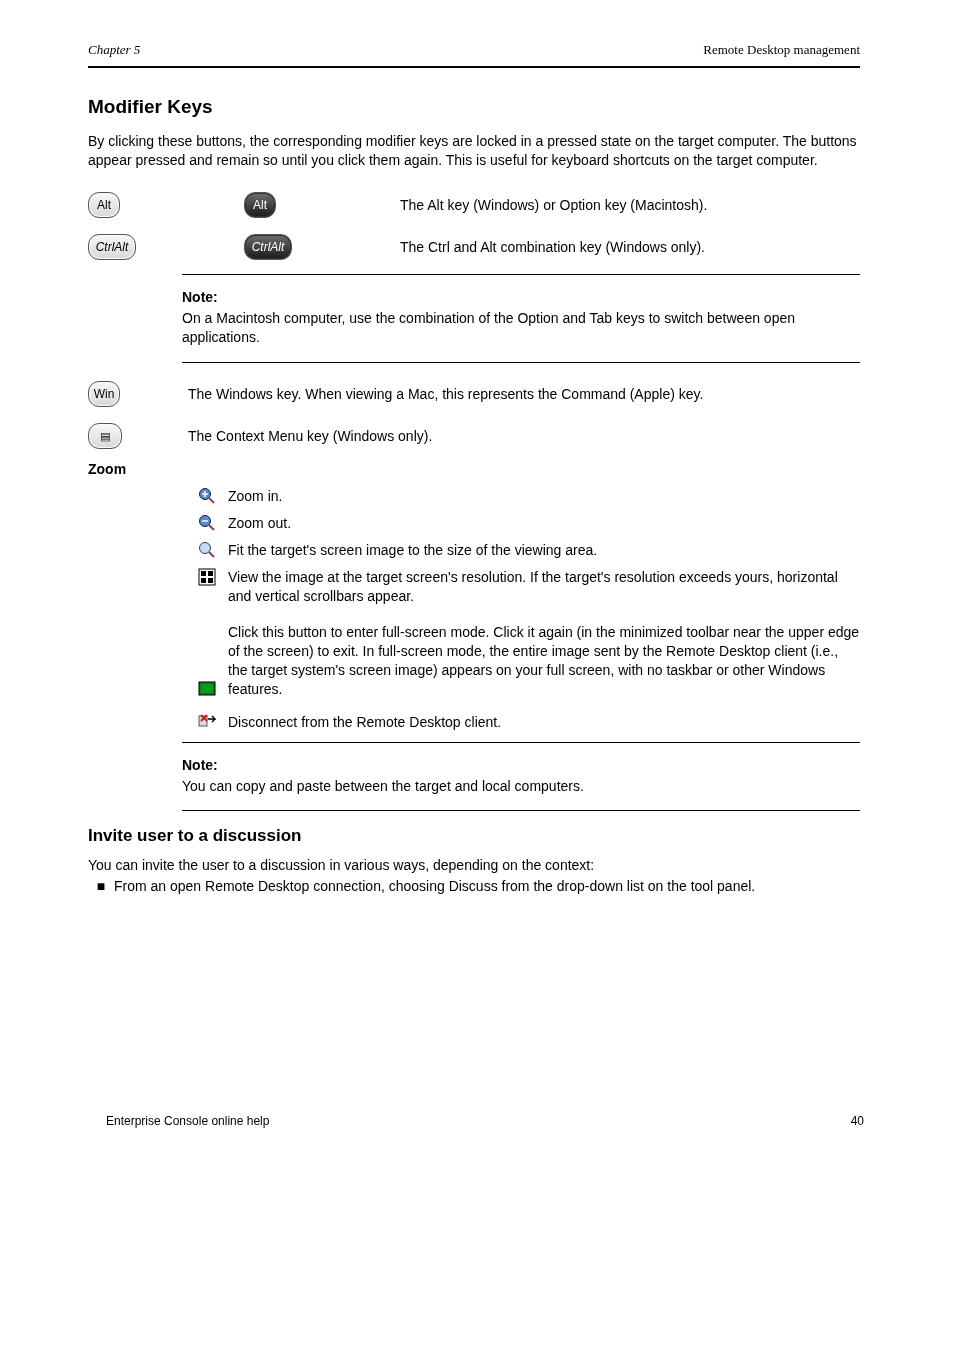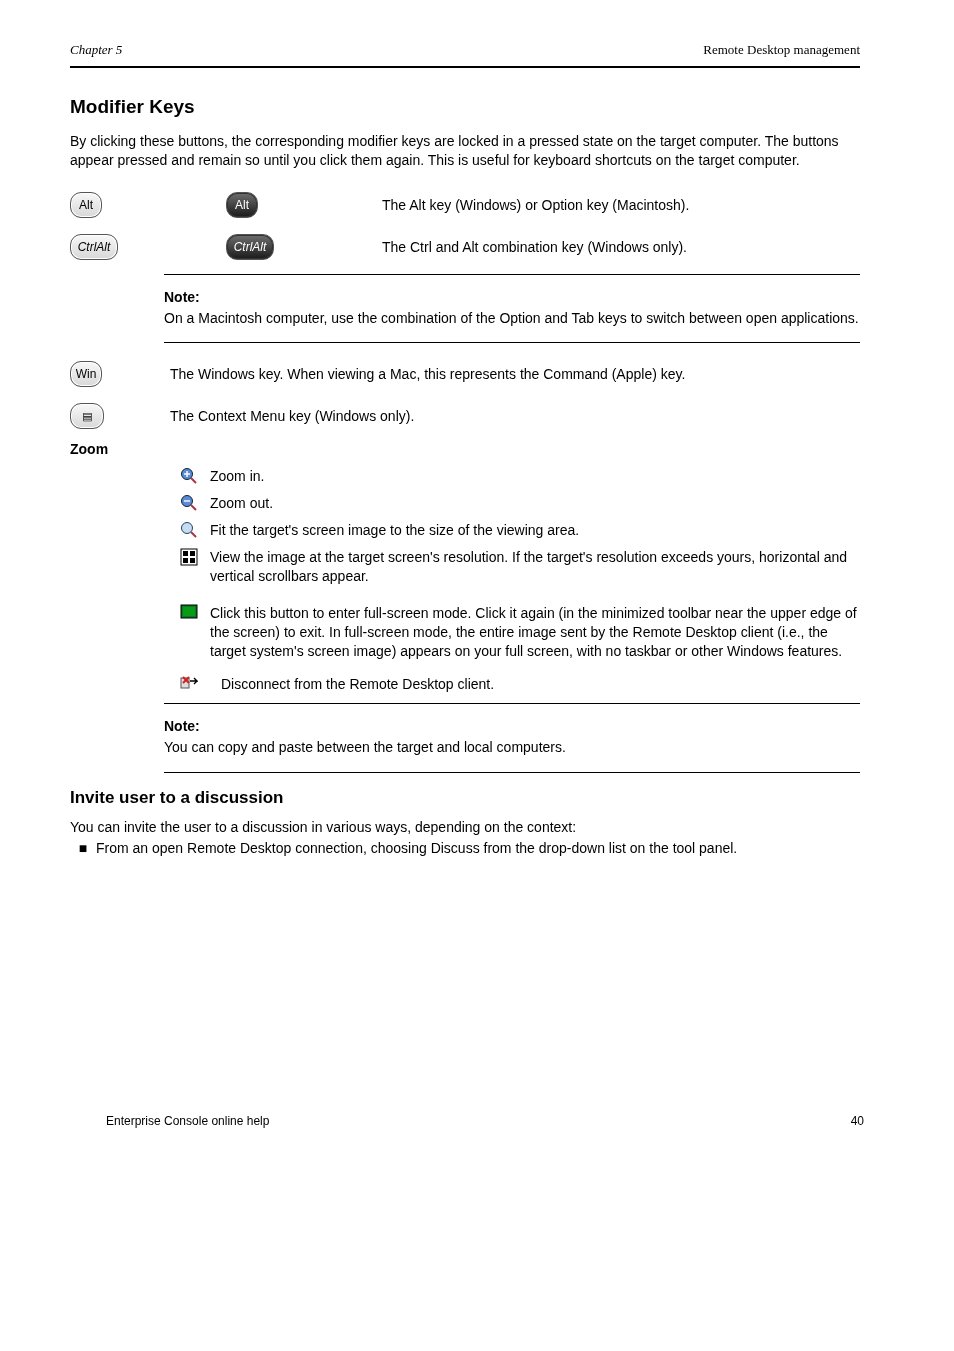--- a/index.html
+++ b/index.html
@@ -1,17 +1,17 @@
 <!DOCTYPE html>
 <html><head>
 <meta charset="utf-8">
 <style>
   * { box-sizing: border-box; margin: 0; padding: 0; }
   html, body { width: 954px; background: #fff; font-family: Arial, Helvetica, sans-serif; color: #000; }
-  .page { position: relative; width: 954px; height: 1176px; padding: 42px 94px 0 70px; }
+  .page { position: relative; width: 954px; height: 1176px; padding: 42px 94px 0 88px; }
   .header-row { display: flex; justify-content: space-between; align-items: baseline; font-size: 12px; padding-bottom: 8px; }
   .header-row .left { font-style: italic; font-family: "Times New Roman", serif; font-size: 13px; }
   .header-row .right { font-family: "Times New Roman", serif; font-size: 13px; }
   .rule { border: none; border-top: 2px solid #000; margin-bottom: 28px; }
   h2.section-sub { font-size: 19px; font-weight: bold; margin: 0 0 14px 0; }
   p.body { font-size: 14px; line-height: 1.35; margin-bottom: 18px; }
   .modifier-row { display: flex; align-items: center; margin-bottom: 8px; min-height: 34px; }
   .mod-key { width: 156px; display:flex; align-items:center; }
   .mod-key-selected { width: 156px; display:flex; align-items:center; }
   .mod-desc { font-size: 14px; line-height:1.3; }
@@ -140,31 +140,31 @@
           <rect x="1" y="1" width="16" height="16" fill="#fff" stroke="#000"></rect>
           <rect x="3" y="3" width="5" height="5" fill="#000"></rect>
           <rect x="10" y="3" width="5" height="5" fill="#000"></rect>
           <rect x="3" y="10" width="5" height="5" fill="#000"></rect>
           <rect x="10" y="10" width="5" height="5" fill="#000"></rect>
         </svg>
     </span>
     <span class="icon-desc">View the image at the target screen's resolution. If the target's resolution exceeds yours, horizontal and vertical scrollbars appear.</span>
   </div>
 
-  <div class="icon-row" style="margin-top:18px;">
+  <div class="icon-row" style="margin-top:18px;align-items:flex-end;">
     <span class="icon-slot">
       <svg width="18" height="18">
           <rect x="1" y="1" width="16" height="13" fill="#0a7a20" stroke="#000"></rect>
           <rect x="3" y="3" width="12" height="9" fill="#0f0" opacity="0.25"></rect>
         </svg>
     </span>
     <span class="icon-desc">Click this button to enter full-screen mode. Click it again (in the minimized toolbar near the upper edge of the screen) to exit. In full-screen mode, the entire image sent by the Remote Desktop client (i.e., the target system's screen image) appears on your full screen, with no taskbar or other Windows features.</span>
   </div>
 
-  <div class="icon-row" style="margin-top:14px;gap:11px;">
+  <div class="icon-row" style="margin-top:14px;">
     <span class="icon-slot">
       <svg width="18" height="18">
         <rect x="1" y="3" width="8" height="10" fill="#ddd" stroke="#555"></rect>
         <line x1="3" y1="2" x2="9" y2="8" stroke="#d02020" stroke-width="2"></line>
         <line x1="9" y1="2" x2="3" y2="8" stroke="#d02020" stroke-width="2"></line>
         <path d="M10 6 L17 6 L14 3 M17 6 L14 9" fill="none" stroke="#000" stroke-width="1.4"></path>
       </svg>
     </span>
     <span class="icon-desc">Disconnect from the Remote Desktop client.</span>
   </div>

